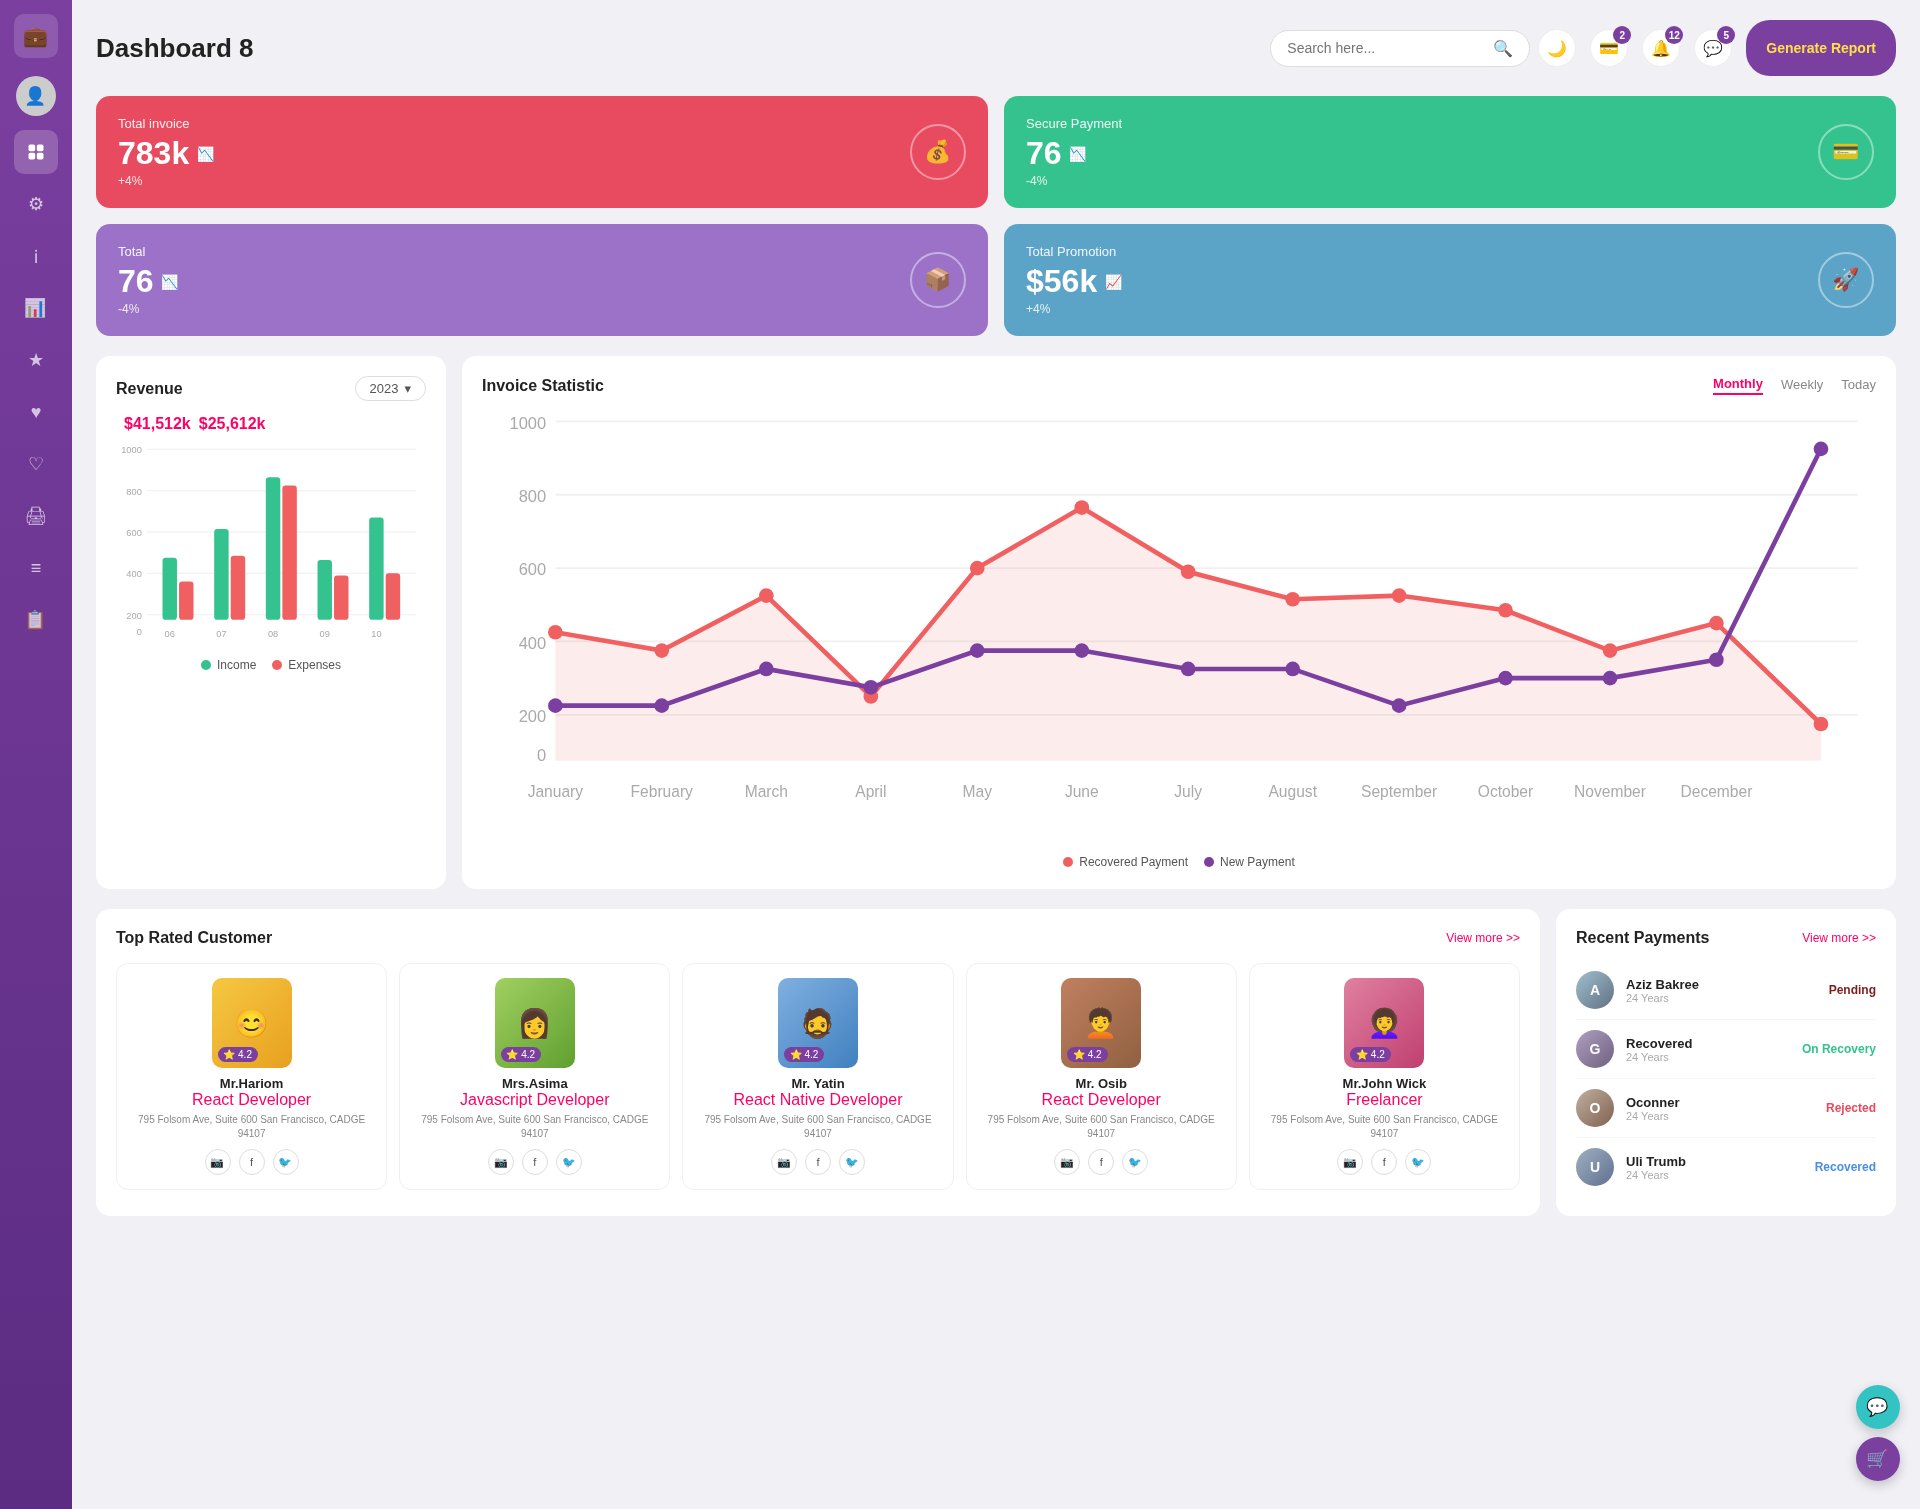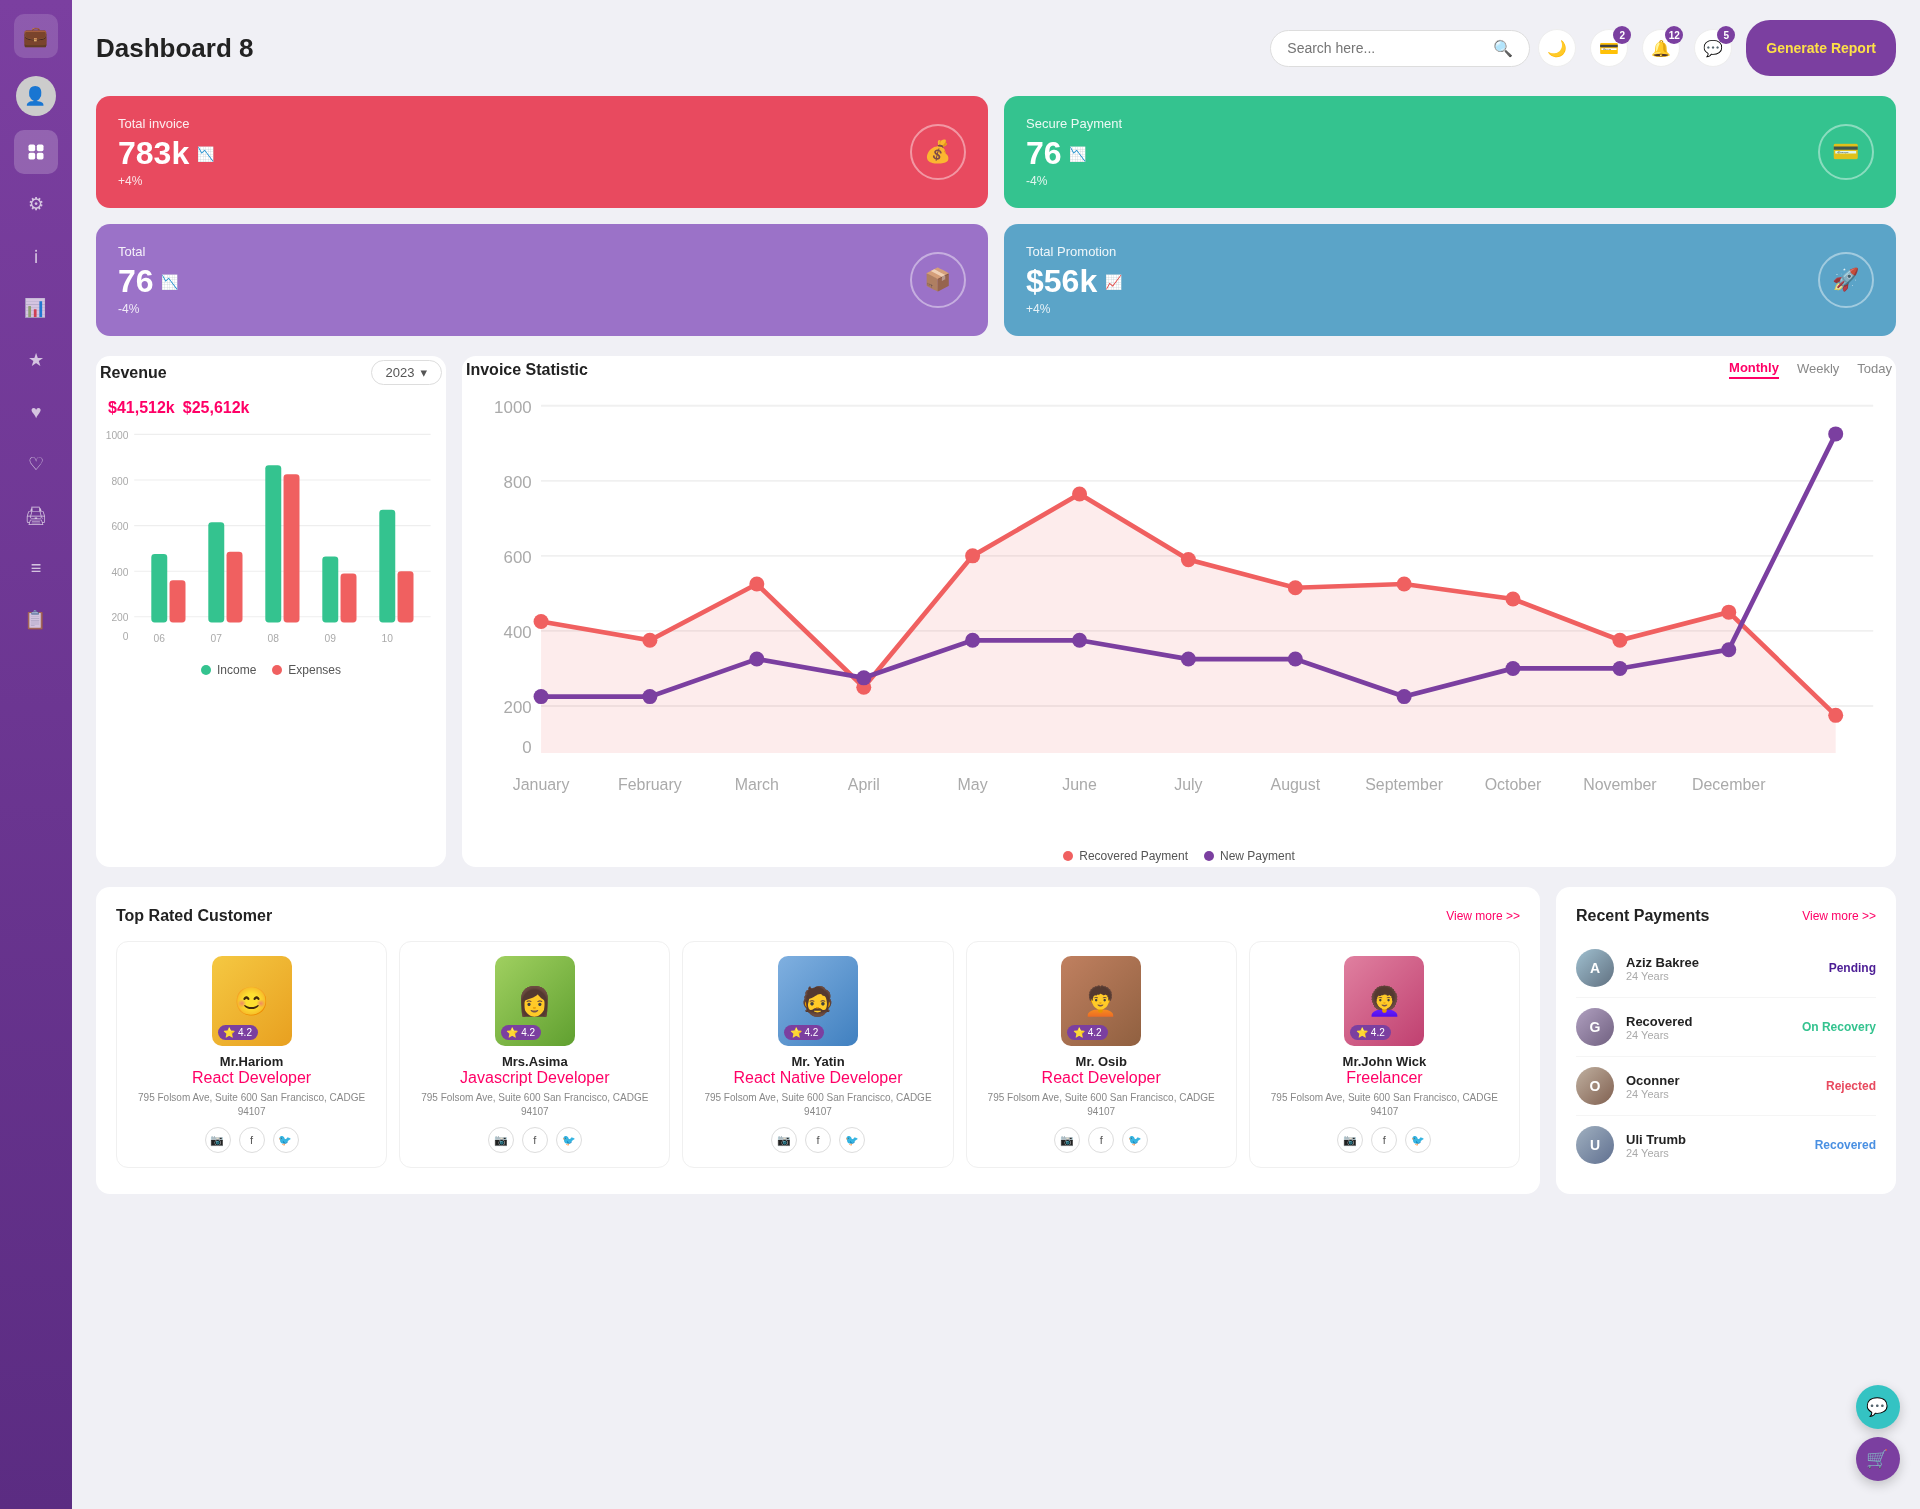--- a/index.html
+++ b/index.html
@@ -155,21 +155,21 @@
     
     .charts-row {
       display: grid;
       grid-template-columns: 350px 1fr;
       gap: 16px;
       margin-bottom: 20px;
     }
     .chart-card {
       background: white;
       border-radius: 14px;
-      padding: 4px;
+      padding: 20px;
     }
     .chart-header {
       display: flex; align-items: center; justify-content: space-between; margin-bottom: 8px;
     }
     .chart-title { font-size: 16px; font-weight: 700; color: #222; }
     .chart-subtitle-val { font-size: 22px; font-weight: 700; color: #222; margin-bottom: 4px; }
     .chart-subtitle-val span { font-size: 16px; color: #f06; margin-left: 8px; font-weight: 600; }
     .year-select {
       border: 1px solid #ddd;
       border-radius: 20px;
@@ -280,21 +280,21 @@
       border-radius: 50%;
       background: linear-gradient(135deg, #a0a0b0, #707080);
       display: flex; align-items: center; justify-content: center;
       font-size: 14px; color: white; font-weight: bold;
       flex-shrink: 0;
     }
     .pay-info { flex: 1; }
     .pay-name { font-size: 13px; font-weight: 700; color: #222; }
     .pay-age { font-size: 11px; color: #aaa; }
     .pay-status { font-size: 12px; font-weight: 600; }
-    .status-pending { color: #4c1d95; }
+    .status-pending { color: #7f1d1d; }
     .status-recovery { color: #34c38f; }
     .status-rejected { color: #e84a5f; }
     .status-recovered { color: #4a90e2; }
 
     
     .fab-support {
       position: fixed; bottom: 80px; right: 20px;
       width: 44px; height: 44px;
       background: #34c3c3;
       border-radius: 50%;

